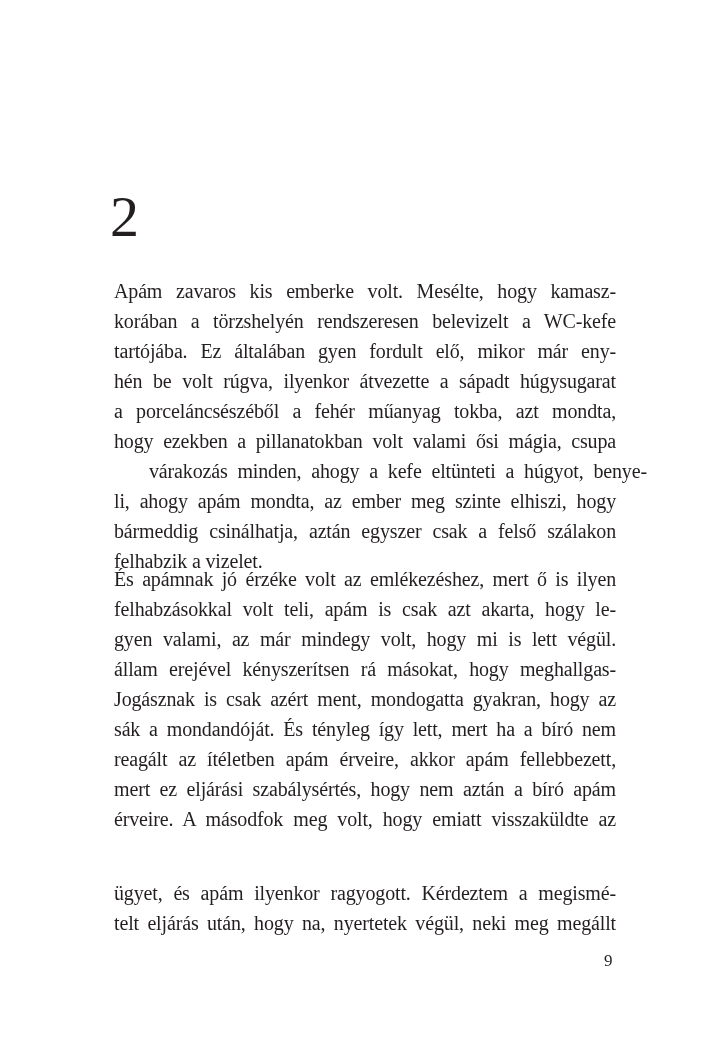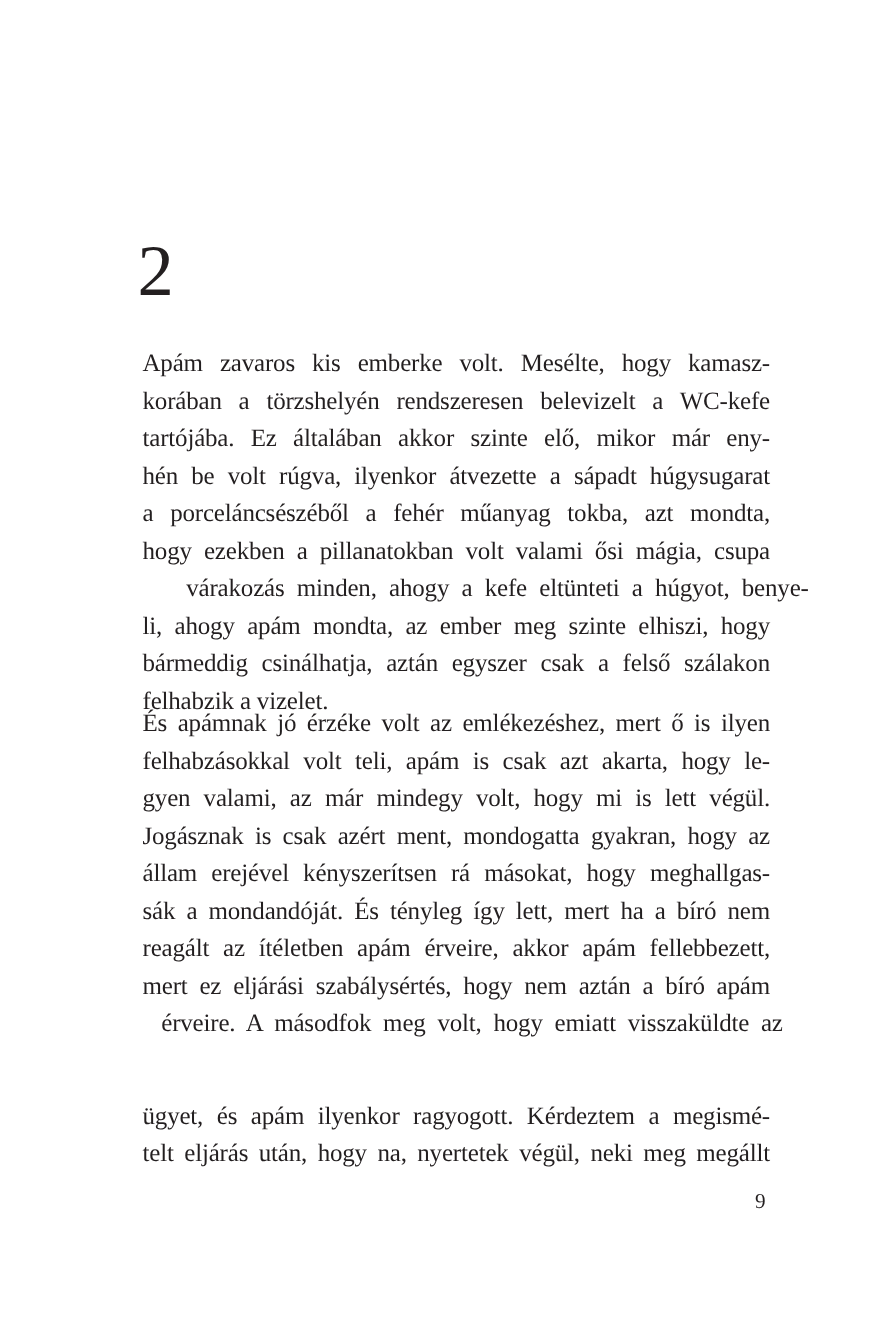--- a/index.html
+++ b/index.html
@@ -61,38 +61,38 @@
   </style>
 </head>
 <body>
 
 <div class="page">
   <h1 class="chapter-number">2</h1>
 
   <div class="text-block para-1">
     <span class="line" style="white-space: nowrap; display: block; word-spacing: 8.14286px;">Apám zavaros kis emberke volt. Mesélte, hogy kamasz-</span>
     <span class="line" style="white-space: nowrap; display: block; word-spacing: 8px;">korában a törzshelyén rendszeresen belevizelt a WC-kefe</span>
-    <span class="line" style="white-space: nowrap; display: block; word-spacing: 6.75px;">tartójába. Ez általában akkor szinte elő, mikor már eny-</span>
+    <span class="line" style="white-space: nowrap; display: block; word-spacing: 6.75px;">tartójába. Ez általában gyen fordult elő, mikor már eny-</span>
     <span class="line" style="white-space: nowrap; display: block; word-spacing: 5.125px;">hén be volt rúgva, ilyenkor átvezette a sápadt húgysugarat</span>
     <span class="line" style="white-space: nowrap; display: block; word-spacing: 8px;">a porceláncsészéből a fehér műanyag tokba, azt mondta,</span>
     <span class="line" style="white-space: nowrap; display: block; word-spacing: 4.375px;">hogy ezekben a pillanatokban volt valami ősi mágia, csupa</span>
     <span class="line" style="white-space: nowrap; display: block; word-spacing: 5px; margin-left: 35px;">várakozás minden, ahogy a kefe eltünteti a húgyot, benye-</span>
     <span class="line" style="white-space: nowrap; display: block; word-spacing: 4.66667px;">li, ahogy apám mondta, az ember meg szinte elhiszi, hogy</span>
     <span class="line" style="white-space: nowrap; display: block; word-spacing: 5.57143px;">bármeddig csinálhatja, aztán egyszer csak a felső szálakon</span>
     <span class="line last">felhabzik a vizelet.</span>
   </div>
 
   <div class="text-block para-2">
     <span class="line" style="white-space: nowrap; display: block; word-spacing: 3.1px;">És apámnak jó érzéke volt az emlékezéshez, mert ő is ilyen</span>
     <span class="line" style="white-space: nowrap; display: block; word-spacing: 5.55556px;">felhabzásokkal volt teli, apám is csak azt akarta, hogy le-</span>
     <span class="line" style="white-space: nowrap; display: block; word-spacing: 5.3px;">gyen valami, az már mindegy volt, hogy mi is lett végül.</span>
+    <span class="line" style="white-space: nowrap; display: block; word-spacing: 5.83333px;">állam erejével kényszerítsen rá másokat, hogy meghallgas-</span>
     <span class="line" style="white-space: nowrap; display: block; word-spacing: 3.75px;">Jogásznak is csak azért ment, mondogatta gyakran, hogy az</span>
-    <span class="line" style="white-space: nowrap; display: block; word-spacing: 5.83333px;">állam erejével kényszerítsen rá másokat, hogy meghallgas-</span>
     <span class="line" style="white-space: nowrap; display: block; word-spacing: 3.63636px;">sák a mondandóját. És tényleg így lett, mert ha a bíró nem</span>
     <span class="line" style="white-space: nowrap; display: block; word-spacing: 5.71429px;">reagált az ítéletben apám érveire, akkor apám fellebbezett,</span>
     <span class="line" style="white-space: nowrap; display: block; word-spacing: 3.44444px;">mert ez eljárási szabálysértés, hogy nem aztán a bíró apám</span>
-    <span class="line" style="white-space: nowrap; display: block; word-spacing: 4.625px; margin-left: 15px;">érveire. A másodfok meg volt, hogy emiatt visszaküldte az</span>
+    <span class="line" style="white-space: nowrap; display: block; word-spacing: 4.625px;">érveire. A másodfok meg volt, hogy emiatt visszaküldte az</span>
     <span class="line" style="white-space: nowrap; display: block; word-spacing: 5.42857px; margin-top: 44px;">ügyet, és apám ilyenkor ragyogott. Kérdeztem a megismé-</span>
     <span class="line" style="white-space: nowrap; display: block; word-spacing: 3.11111px;">telt eljárás után, hogy na, nyertetek végül, neki meg megállt</span>
   </div>
 
   <div class="page-number">9</div>
 </div>
 
 </body></html>

